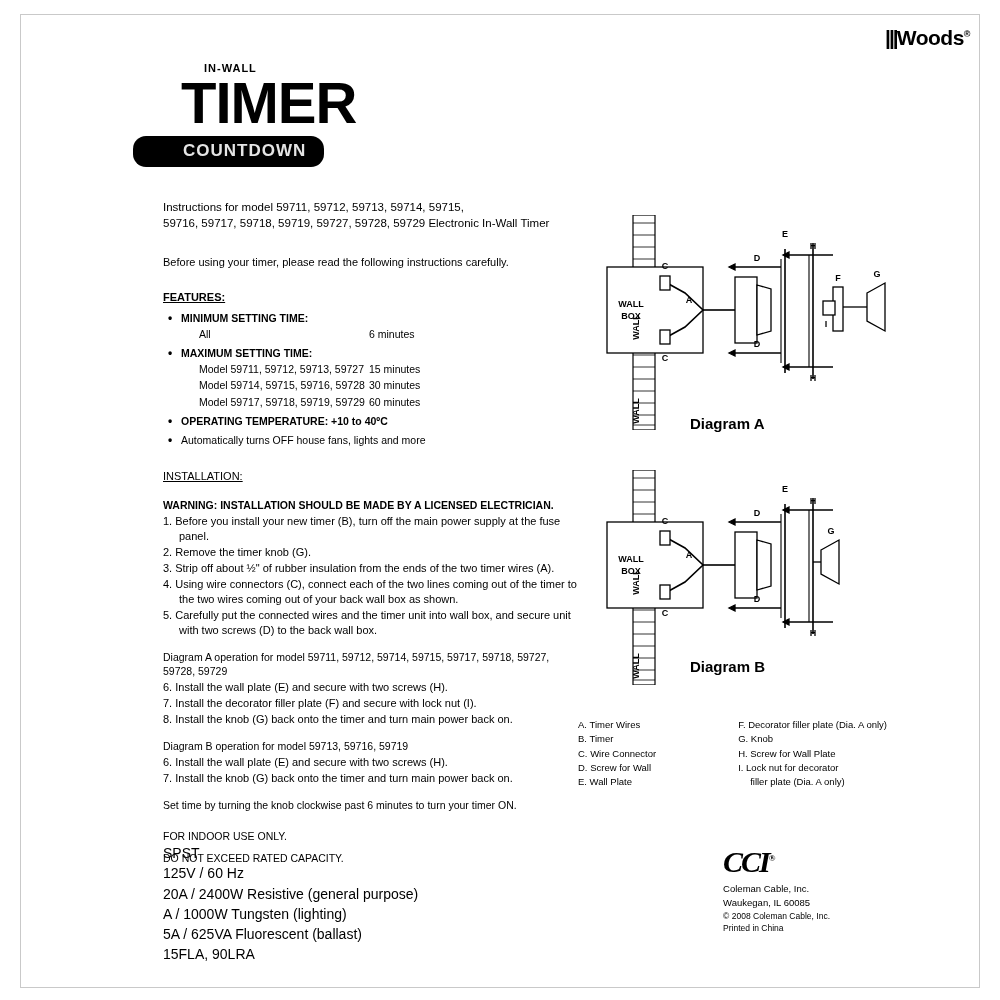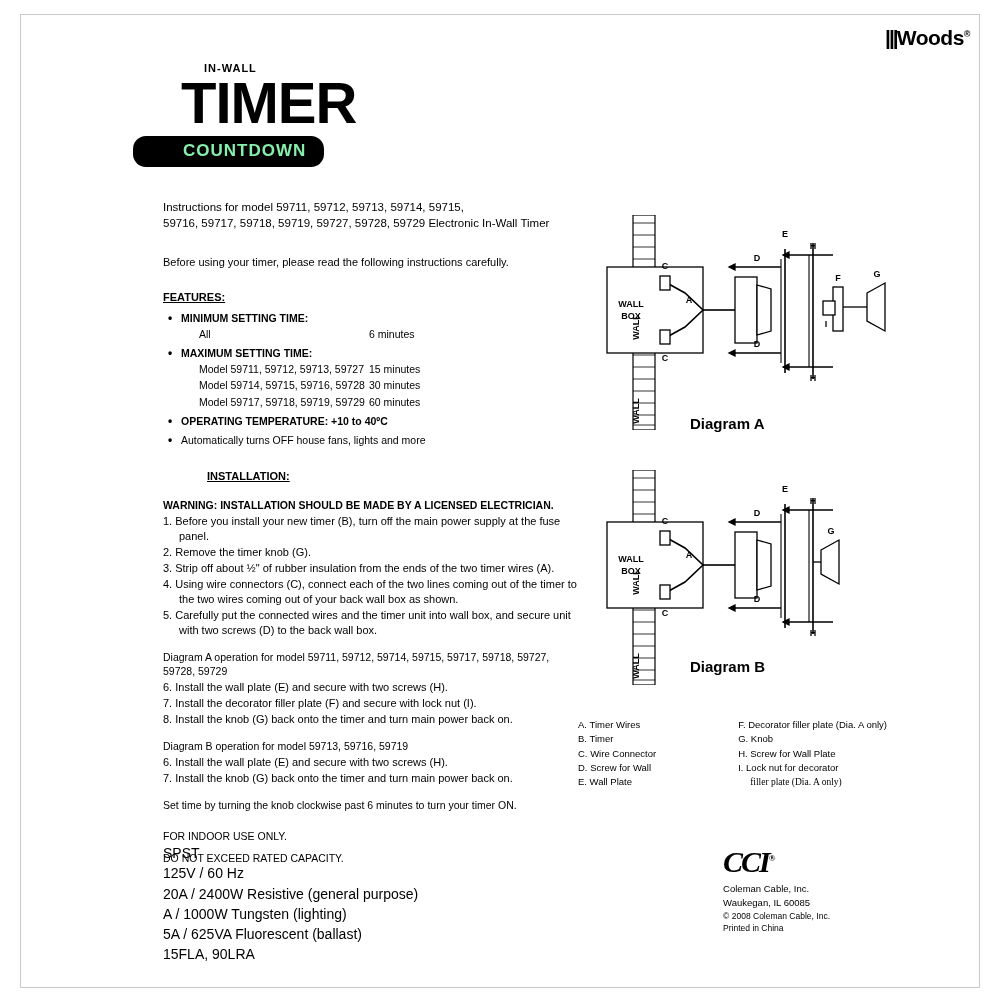--- a/index.html
+++ b/index.html
@@ -9,36 +9,36 @@
 
   
   .brand{position:absolute;right:30px;top:26px;font-weight:bold;font-size:21px;letter-spacing:-0.5px;}
   .brand .bars{letter-spacing:-2px;}
   .brand .reg{font-size:9px;vertical-align:super;font-weight:bold;}
 
   
   .title-block{position:absolute;left:133px;top:62px;width:260px;}
   .title-inwall{font-size:11px;font-weight:bold;letter-spacing:1px;margin-left:71px;}
   .title-timer{font-size:58px;font-weight:bold;line-height:54px;letter-spacing:-1px;margin-left:48px;margin-top:2px;}
-  .title-bar{margin-top:6px;background:#000;color:#86efac;font-weight:bold;font-size:17px;letter-spacing:1px;
+  .title-bar{margin-top:6px;background:#000;color:#e5e5e5;font-weight:bold;font-size:17px;letter-spacing:1px;
              padding:5px 18px 6px 50px;border-radius:13px;display:inline-block;}
 
   
   .col-left{position:absolute;left:163px;top:200px;width:420px;font-size:11px;line-height:1.35;}
   .instr-head{font-weight:normal;font-size:11.5px;line-height:1.35;}
   .lead{margin-top:24px;font-size:11px;}
   .sec-head{margin-top:20px;font-weight:bold;font-size:11px;text-decoration:underline;}
   ul.feat{list-style:none;margin:6px 0 0 0;padding:0;}
   ul.feat > li{position:relative;padding-left:18px;margin-top:5px;font-weight:bold;font-size:10.5px;}
   ul.feat > li:before{content:"\2022";position:absolute;left:5px;top:-1px;font-size:12px;}
   .sub{font-weight:normal;padding-left:18px;margin-top:2px;display:flex;}
   .sub .a{width:170px;}
   .sub .b{width:120px;}
   .plain{font-weight:normal;}
-  .install-head{margin-top:22px;font-weight:bold;font-size:11px;text-decoration:underline;margin-left:44px;}
+  .install-head{margin-top:22px;font-weight:normal;font-size:11px;text-decoration:underline;}
   .warn{margin-top:14px;font-weight:bold;font-size:10.5px;}
   ol.steps{margin:2px 0 0 0;padding:0;list-style:none;}
   ol.steps li{font-size:11px;line-height:1.36;margin-top:1px;padding-left:16px;text-indent:-16px;}
   .para{margin-top:12px;font-size:10.5px;line-height:1.36;}
   .para.tight{}
   .footnote{margin-top:16px;font-size:10.5px;}
   .footnote2{margin-top:8px;font-size:10.5px;}
 
   
   .ratings{position:absolute;left:163px;top:843px;font-size:14px;line-height:1.45;}
@@ -49,21 +49,21 @@
   #diagB{left:585px;top:470px;width:390px;height:215px;}
   .diagcap{position:absolute;font-size:15px;font-weight:bold;}
   #capA{left:690px;top:415px;}
   #capB{left:690px;top:658px;}
 
   
   .legend{position:absolute;left:578px;top:718px;width:400px;font-size:9.5px;line-height:1.5;}
   .legend .cols{display:flex;}
   .legend .c1{width:120px;}
   .legend .c2{width:250px;margin-left:45px;}
-  .legend .ind{padding-left:12px;font-family:Liberation Serif, serif;}
+  .legend .ind{padding-left:12px;}
 
   
   .cci{position:absolute;right:170px;top:845px;text-align:left;}
   .cci .mark{font-family:"Liberation Serif",serif;font-weight:bold;font-style:italic;font-size:30px;letter-spacing:-2px;}
   .cci .mark .tm{font-size:9px;vertical-align:super;font-style:normal;letter-spacing:0;}
   .cci .addr{font-size:9.5px;line-height:1.45;margin-top:3px;}
   .cci .addr .small{font-size:8.5px;}
 </style>
 </head>
 <body>

